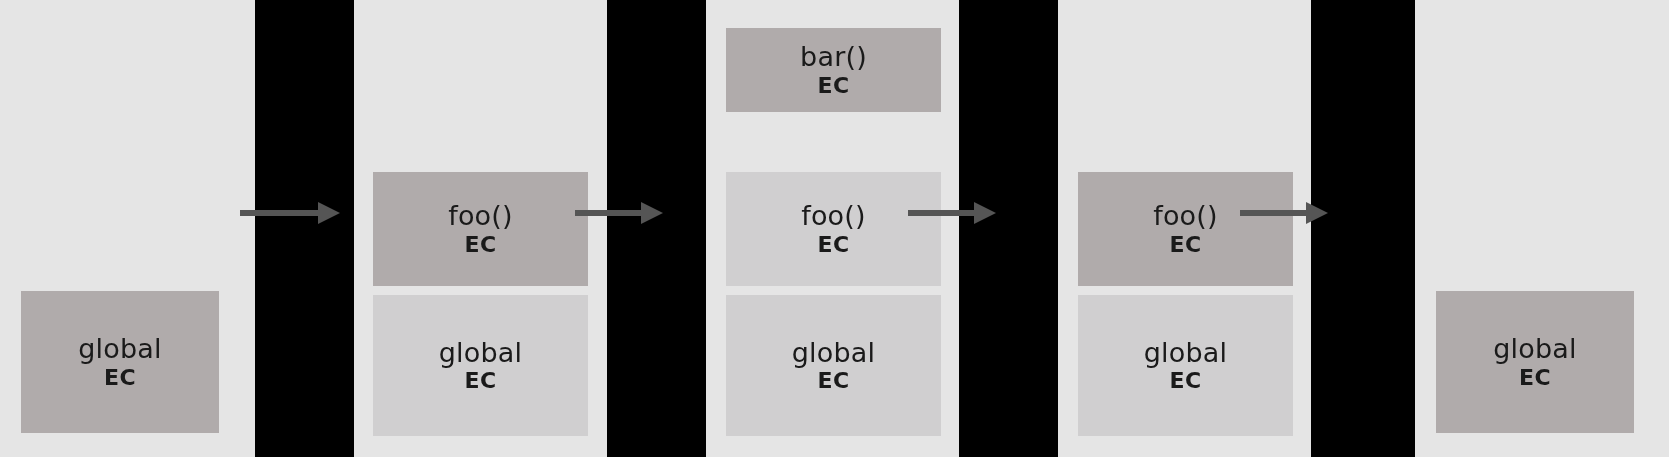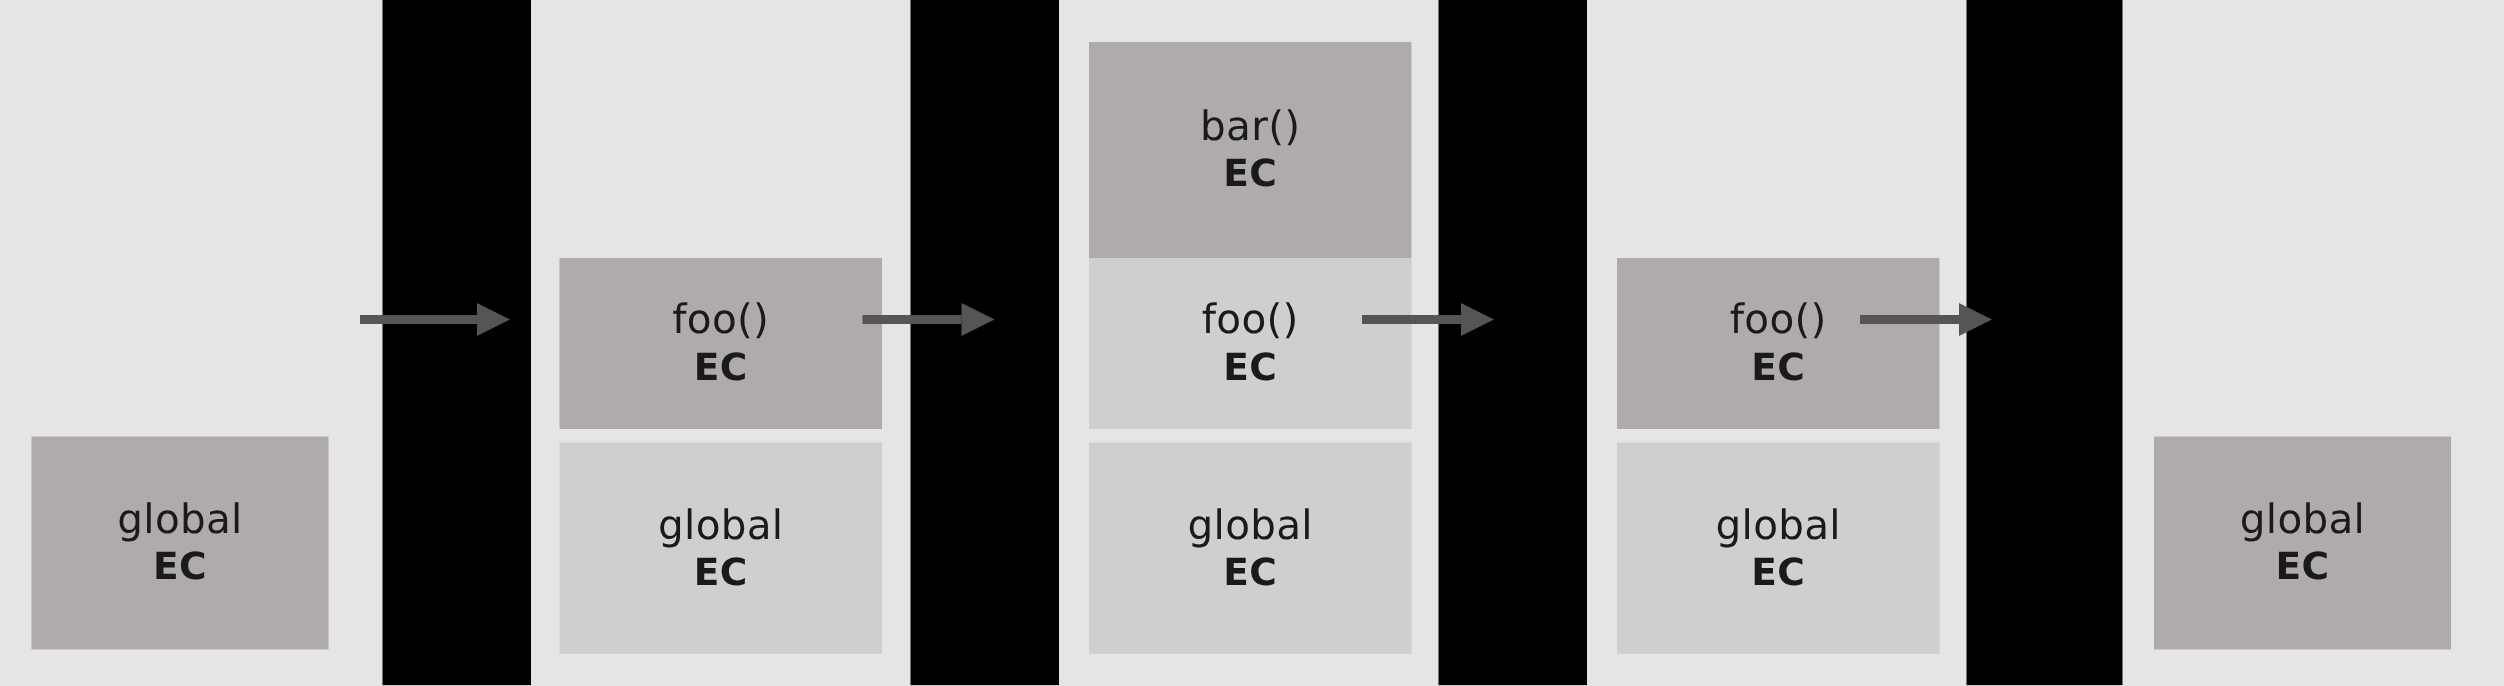--- a/index.html
+++ b/index.html
@@ -43,21 +43,21 @@
   }
   .frame-idle {
     background: #d0cfd0;
   }
   .frame-name {
     font-size: 27px;
     font-weight: 400;
     letter-spacing: 0.2px;
   }
   .frame-kind {
-    font-size: 25px;
+    font-size: 22px;
     font-weight: 700;
     letter-spacing: 0.3px;
   }
   .arrow {
     position: absolute;
     height: 30px;
     pointer-events: none;
   }
   .arrow svg {
     display: block;
@@ -76,21 +76,21 @@
     <div class="panel" style="left: 354px; width: 253px; background: rgb(229, 229, 229);"></div>
     <div class="frame frame-active" style="left: 373px; top: 172px; width: 215px; height: 114px; background: rgb(176, 171, 171); color: rgb(26, 26, 26);">
       <span class="frame-name">foo()</span>
       <span class="frame-kind">EC</span>
     </div>
     <div class="frame frame-idle" style="left: 373px; top: 295px; width: 215px; height: 141px; background: rgb(208, 207, 208); color: rgb(26, 26, 26);">
       <span class="frame-name">global</span>
       <span class="frame-kind">EC</span>
     </div>
     <div class="panel" style="left: 706px; width: 253px; background: rgb(229, 229, 229);"></div>
-    <div class="frame frame-active" style="left: 726px; top: 28px; width: 215px; height: 144px; background: rgb(176, 171, 171); color: rgb(26, 26, 26);">
+    <div class="frame frame-active" style="left: 726px; top: 28px; width: 215px; height: 84px; background: rgb(176, 171, 171); color: rgb(26, 26, 26);">
       <span class="frame-name">bar()</span>
       <span class="frame-kind">EC</span>
     </div>
     <div class="frame frame-idle" style="left: 726px; top: 172px; width: 215px; height: 114px; background: rgb(208, 207, 208); color: rgb(26, 26, 26);">
       <span class="frame-name">foo()</span>
       <span class="frame-kind">EC</span>
     </div>
     <div class="frame frame-idle" style="left: 726px; top: 295px; width: 215px; height: 141px; background: rgb(208, 207, 208); color: rgb(26, 26, 26);">
       <span class="frame-name">global</span>
       <span class="frame-kind">EC</span>

